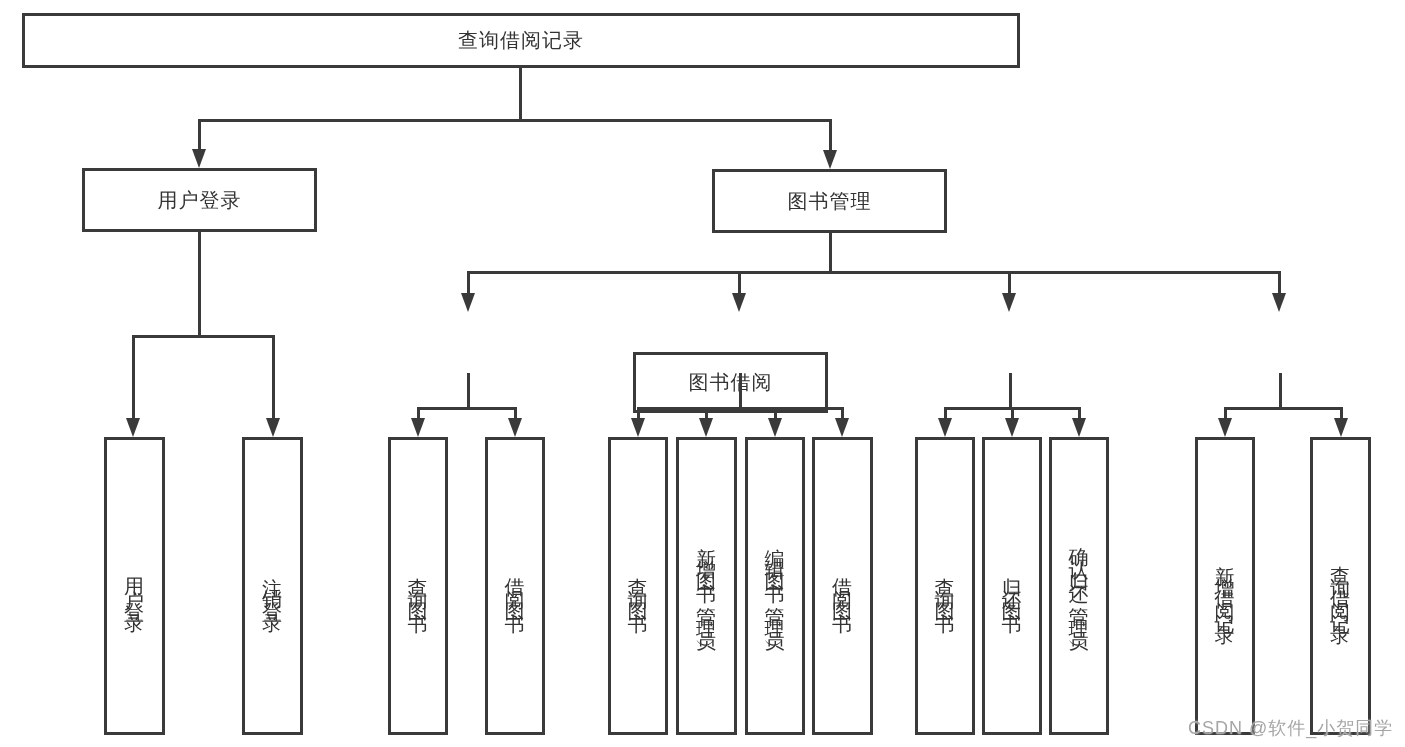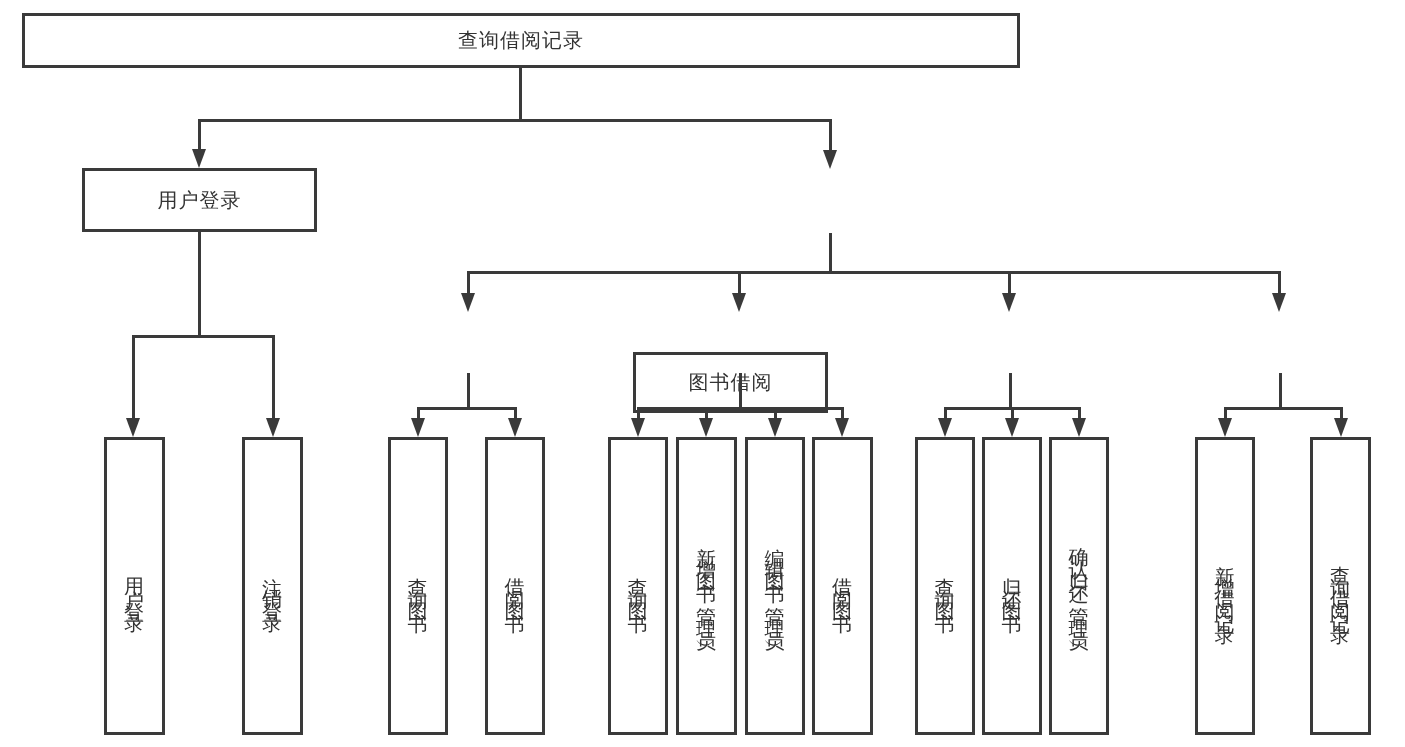--- a/index.html
+++ b/index.html
@@ -69,20 +69,23 @@
   <div class="hl" style="left:198px;top:119px;width:634px;"></div>
 
   <div class="vl" style="left:198px;top:119px;height:32px;"></div>
   <div class="arrow" style="left:192px;top:149px;"></div>
 
   <div class="vl" style="left:829px;top:119px;height:33px;"></div>
   <div class="arrow" style="left:823px;top:150px;"></div>
 
   <div class="node" style="left:82px;top:168px;width:235px;height:64px;">
     <span>用户登录</span>
+  </div>
+  <div class="node" style="left:712px;top:169px;width:235px;height:64px;">
+    <span>图书管理</span>
   </div>
 
   <div class="vl" style="left:198px;top:232px;height:103px;"></div>
   <div class="hl" style="left:132px;top:335px;width:143px;"></div>
   <div class="vl" style="left:132px;top:335px;height:84px;"></div>
   <div class="arrow" style="left:126px;top:418px;"></div>
   <div class="vl" style="left:272px;top:335px;height:84px;"></div>
   <div class="arrow" style="left:266px;top:418px;"></div>
 
   <div class="vl" style="left:829px;top:233px;height:38px;"></div>
@@ -175,14 +178,15 @@
     <span class="vtext">确认归还（管理员）</span>
   </div>
 
   <div class="node leaf" style="left:1195px;top:437px;width:60px;height:298px;">
     <span class="vtext">新增借阅记录</span>
   </div>
   <div class="node leaf" style="left:1310px;top:437px;width:61px;height:298px;">
     <span class="vtext">查询借阅记录</span>
   </div>
 
+  <div class="watermark" style="left:1188px;top:716px;">CSDN @软件_小贺同学</div>
 
 </div>
 
 </body></html>

